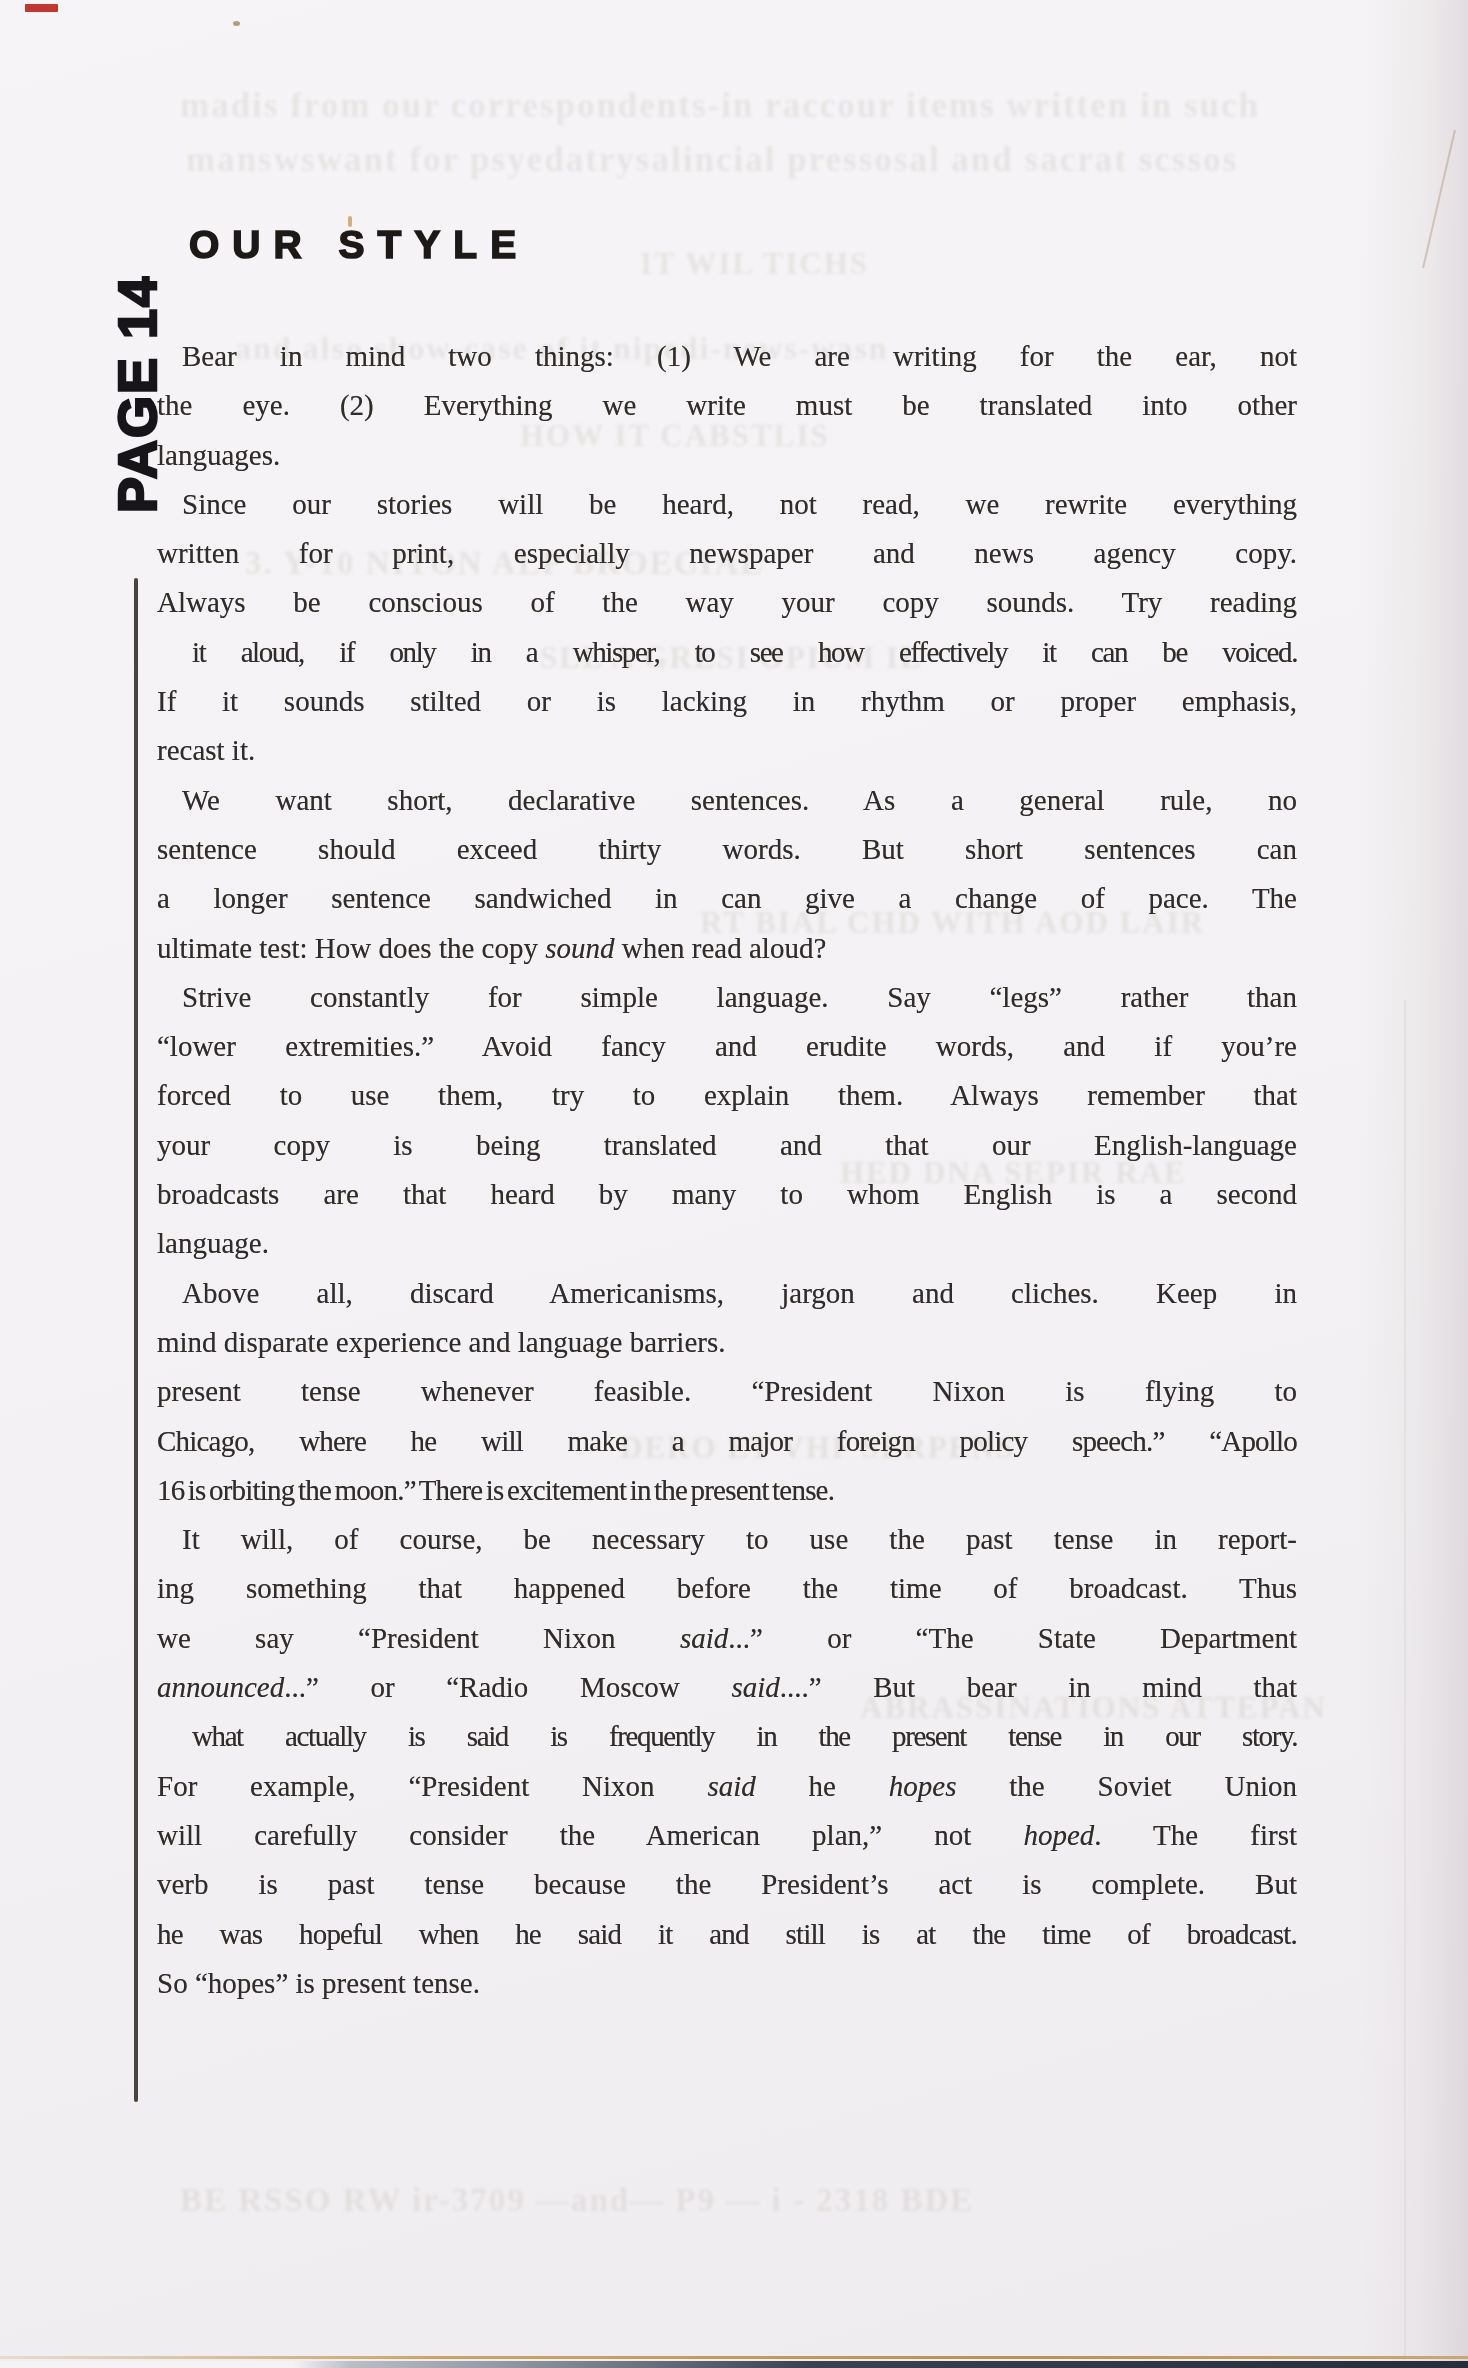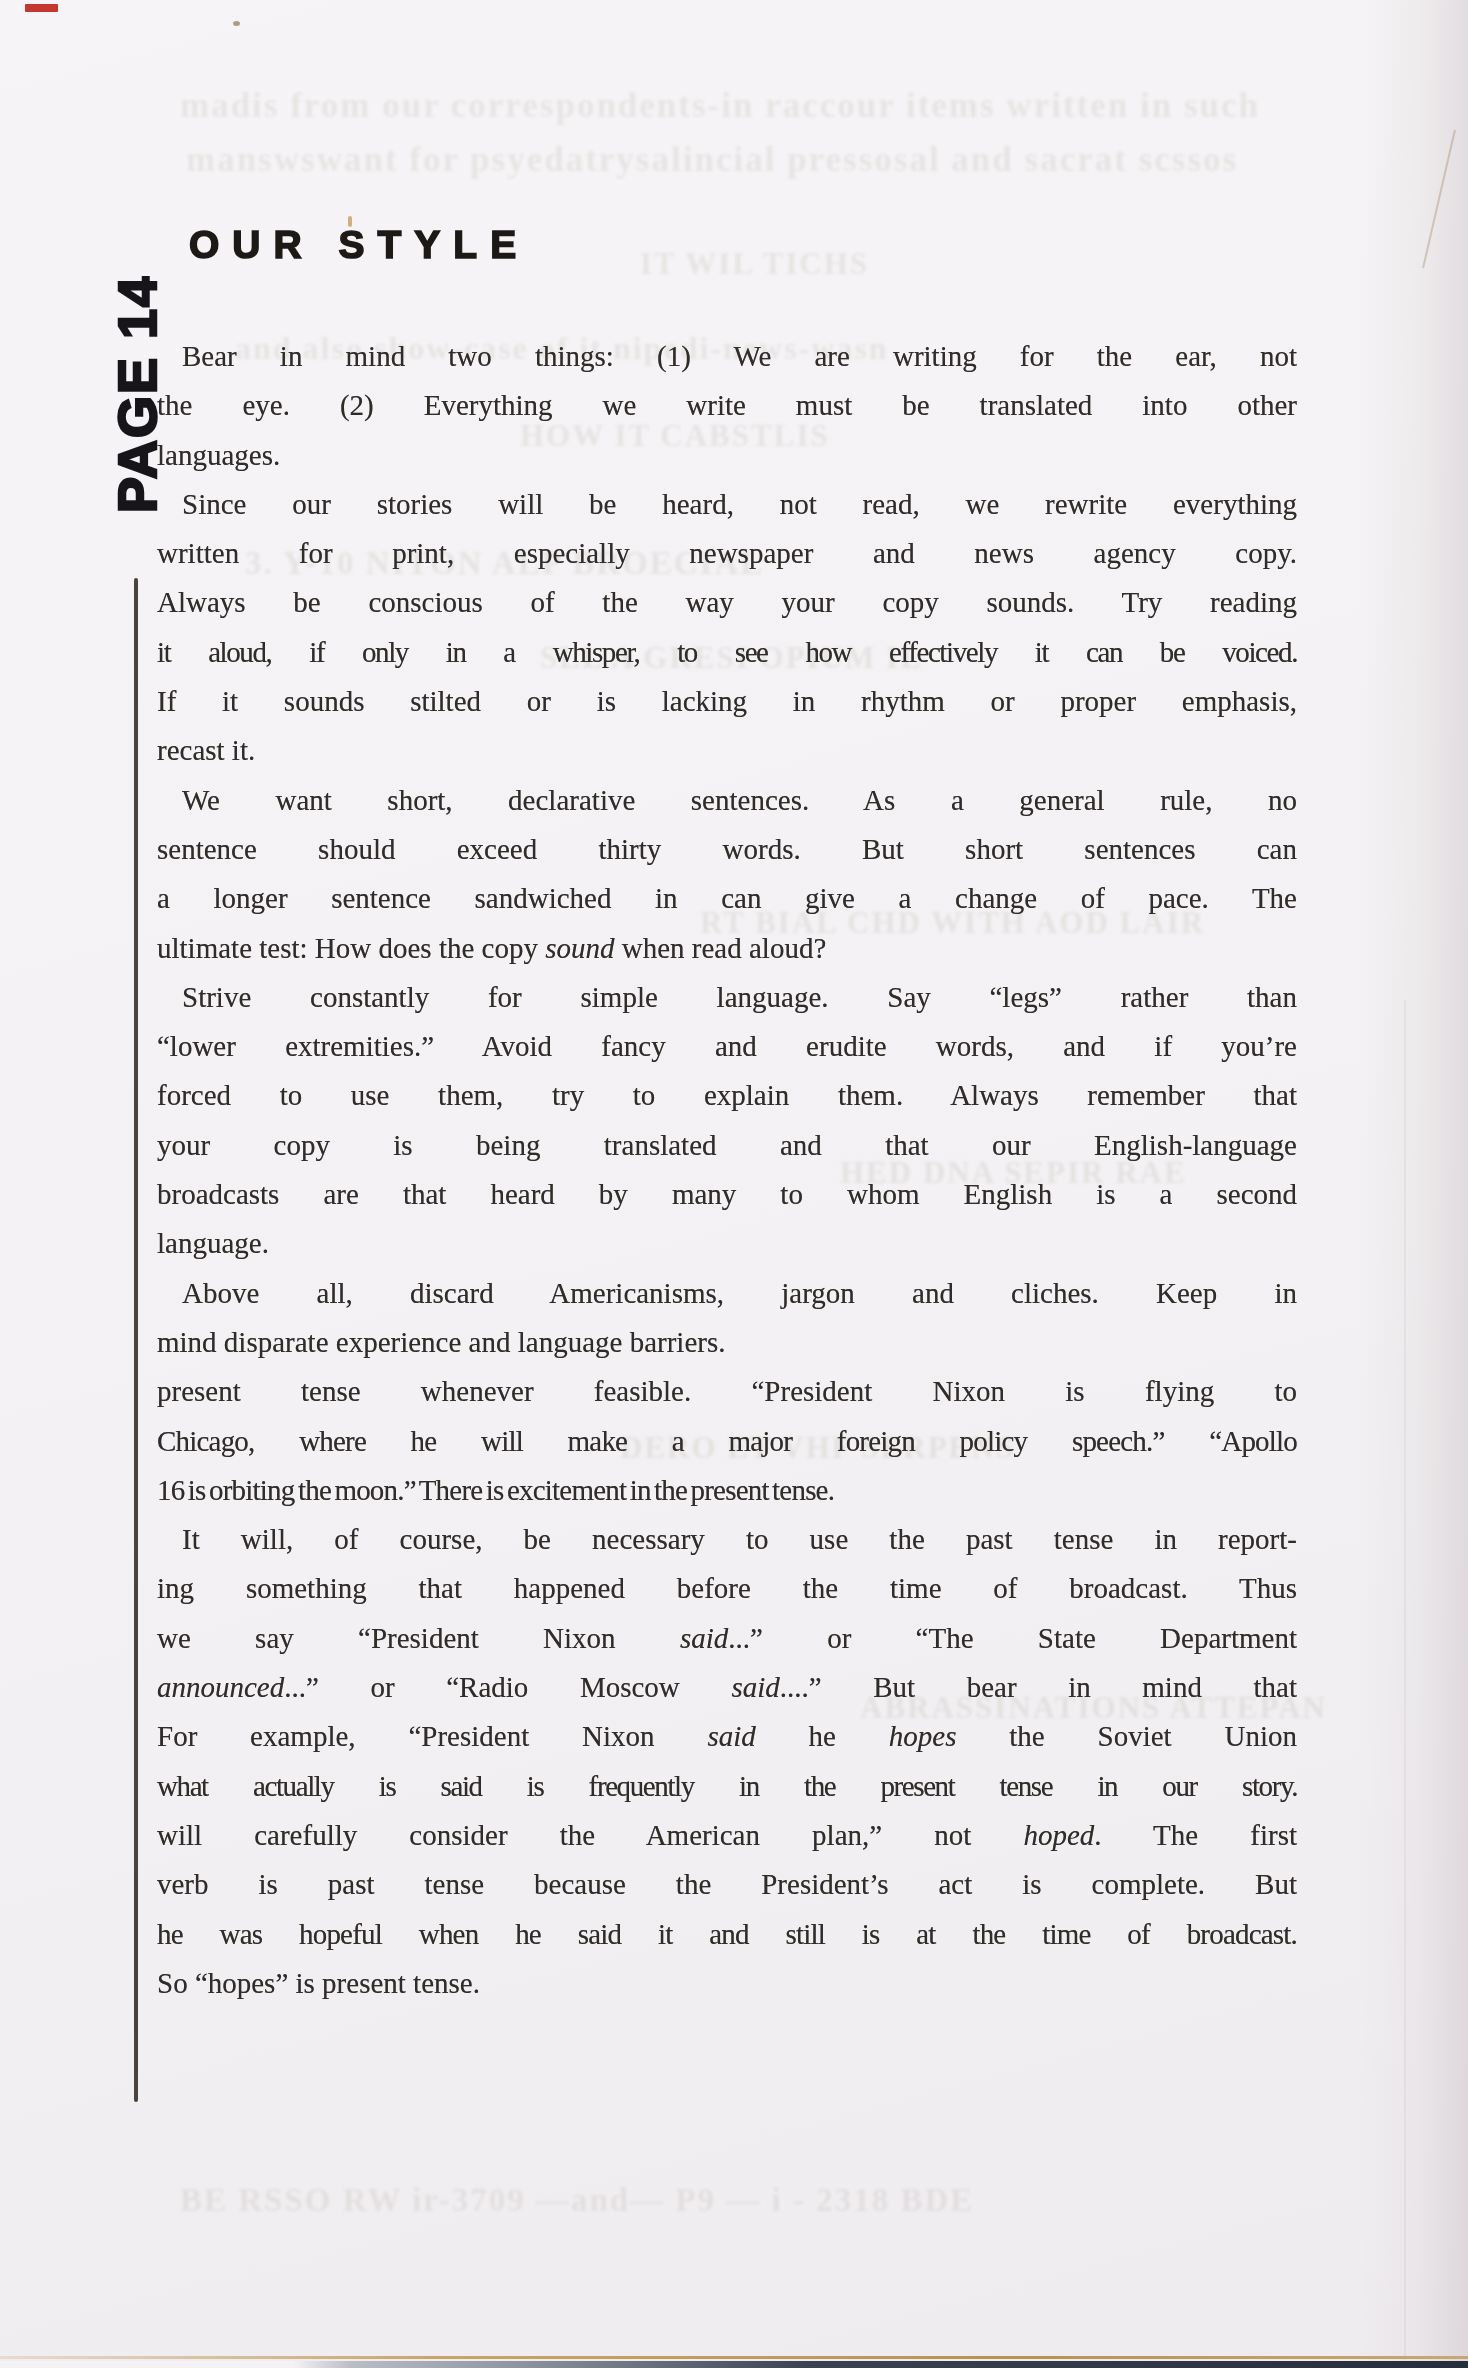--- a/index.html
+++ b/index.html
@@ -47,21 +47,21 @@
   .para{margin:0;}
   .line{
     font-size:29px;line-height:49.3px;height:49.3px;color:var(--ink);
     text-align:justify;text-align-last:justify;white-space:normal;
     text-shadow:0 0 .6px rgba(50,45,40,.55);
     font-family:Liberation Serif, serif;
   }
   .line.ind{text-indent:25px;}
   .line.end{text-align-last:left;}
   .line.tight{letter-spacing:-.8px;word-spacing:-3px;}
-  .line.tighter{letter-spacing:-1.4px;word-spacing:-4.5px;}
+  .line.tighter{letter-spacing:-1.4px;word-spacing:-4.5px;margin-left:35px;}
   .line i{font-style:italic;}
 
   
   #ghosts{position:absolute;inset:0;pointer-events:none;}
   .ghost{
     position:absolute;color:#7d6f5c;opacity:.115;filter:blur(1.6px);
     font-family:"Liberation Serif",serif;font-weight:700;white-space:nowrap;letter-spacing:2px;
   }
 </style>
 </head>
@@ -131,22 +131,22 @@
       <div class="para">
         <div class="line">present tense whenever feasible. “President Nixon is flying to</div>
         <div class="line tight">Chicago, where he will make a major foreign policy speech.” “Apollo</div>
         <div class="line end tight">16 is orbiting the moon.” There is excitement in the present tense.</div>
       </div>
       <div class="para">
         <div class="line ind">It will, of course, be necessary to use the past tense in report-</div>
         <div class="line">ing something that happened before the time of broadcast. Thus</div>
         <div class="line">we say “President Nixon <i>said</i>...” or “The State Department</div>
         <div class="line"><i>announced</i>...” or “Radio Moscow <i>said</i>....” But bear in mind that</div>
+        <div class="line tighter">what actually is said is frequently in the present tense in our story.</div>
         <div class="line">For example, “President Nixon <i>said</i> he <i>hopes</i> the Soviet Union</div>
-        <div class="line tighter">what actually is said is frequently in the present tense in our story.</div>
         <div class="line">will carefully consider the American plan,” not <i>hoped</i>. The first</div>
         <div class="line">verb is past tense because the President’s act is complete. But</div>
         <div class="line tight">he was hopeful when he said it and still is at the time of broadcast.</div>
         <div class="line end">So “hopes” is present tense.</div>
       </div>
     </div>
 
   <div class="crease-tr"></div>
   <div class="crease-v"></div>
   <div class="right-shade"></div>

